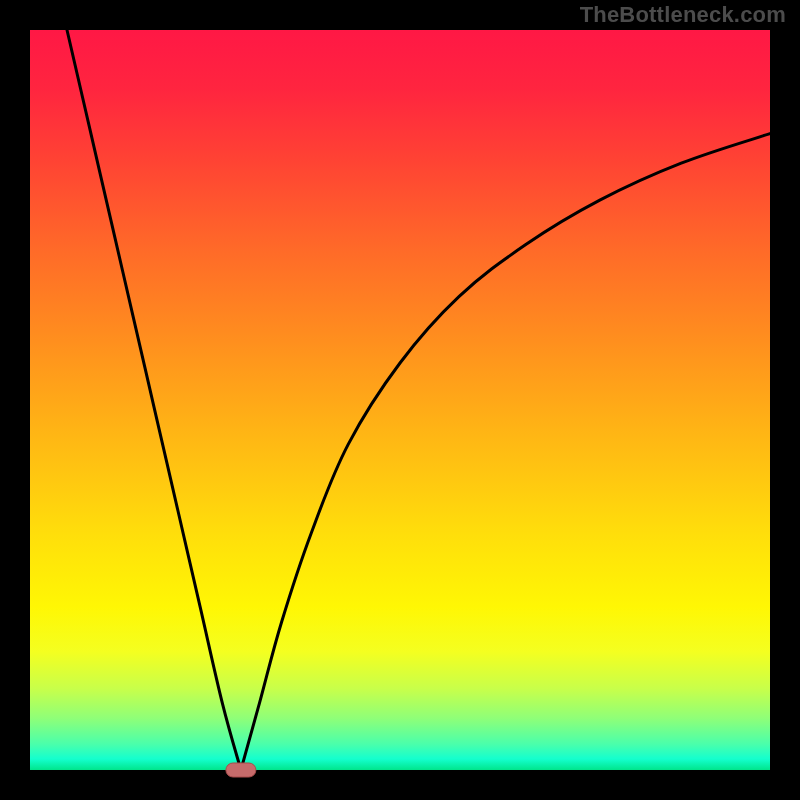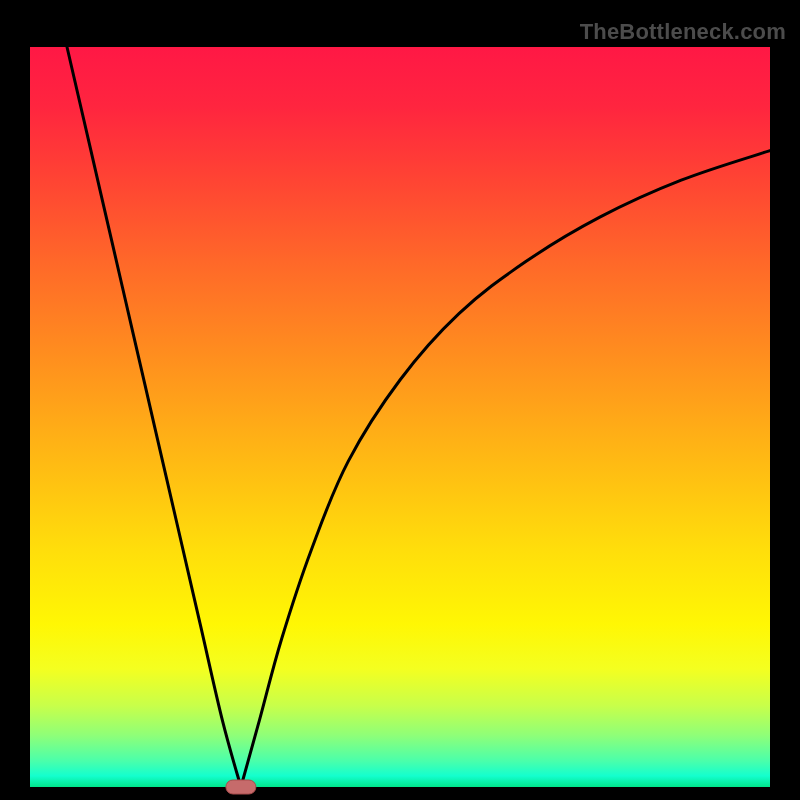--- a/index.html
+++ b/index.html
@@ -11,21 +11,20 @@
     overflow: hidden;
     font-family: Arial, Helvetica, sans-serif;
   }
   .frame {
     position: absolute;
     top: 0;
     left: 0;
     width: 800px;
     height: 620px;
     background: #000;
-    margin-top: 17px;
   }
   .watermark {
     position: absolute;
     top: 2px;
     right: 14px;
     color: #4c4c4c;
     font-size: 22px;
     font-weight: 600;
     letter-spacing: 0.2px;
     user-select: none;

